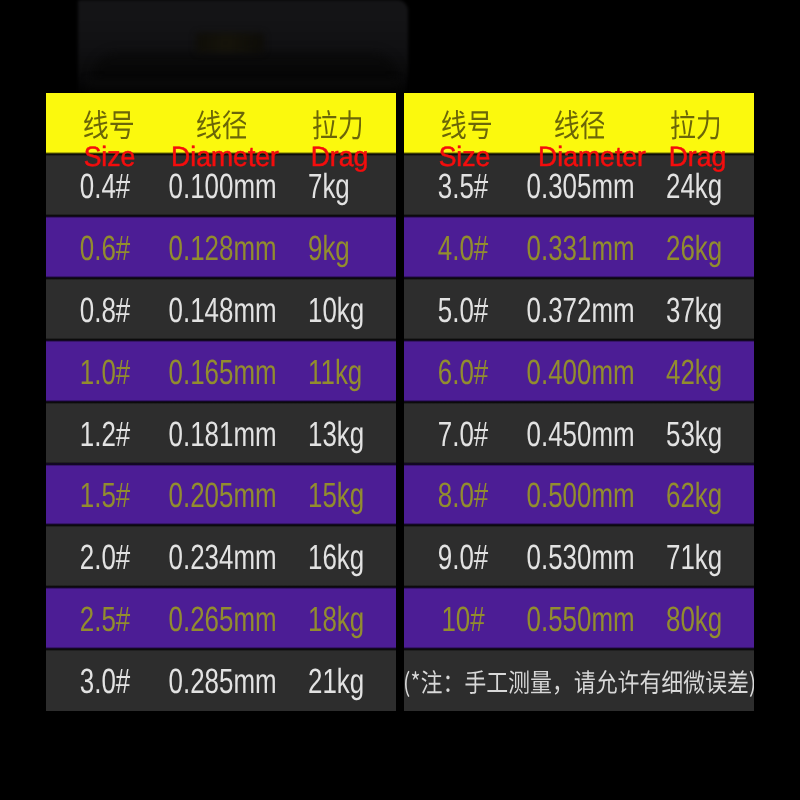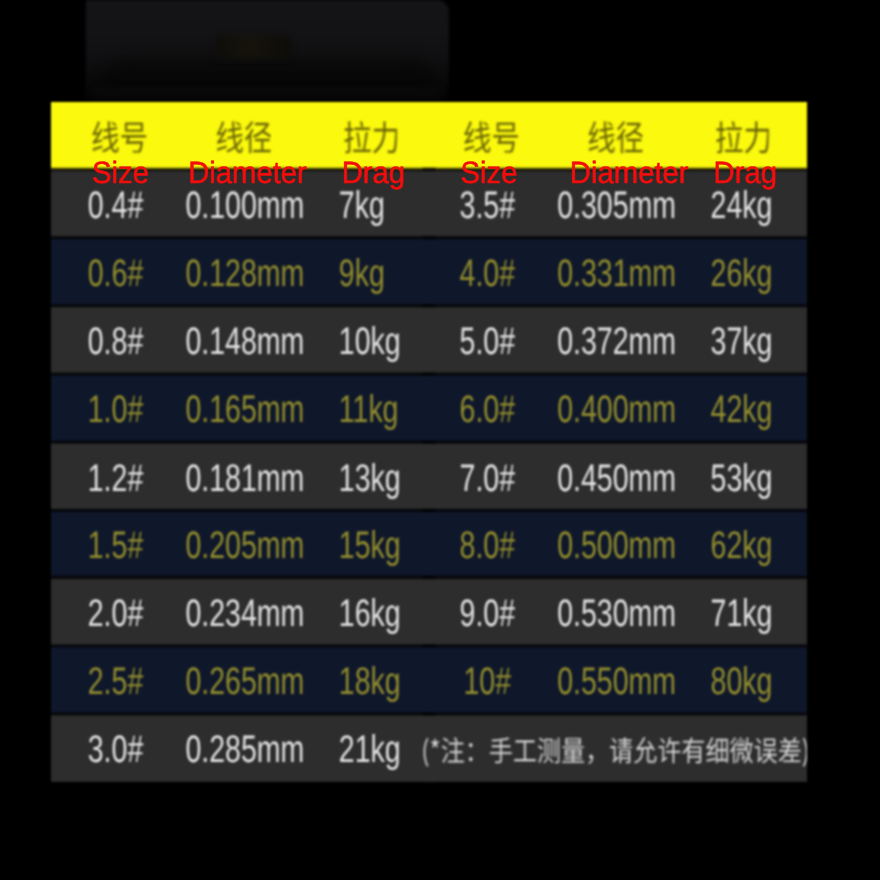--- a/index.html
+++ b/index.html
@@ -32,26 +32,26 @@
   }
   #photo-foot{
     position:absolute;left:86px;top:80px;width:314px;height:13px;
     background:linear-gradient(180deg,rgba(14,14,14,.9),rgba(2,2,2,1));
     filter:blur(3.5px);
   }
 
   
   .table{position:absolute;width:350px;box-sizing:border-box;}
   #tableL,#overL{left:46px;top:93px;}
-  #tableR,#overR{left:384px;top:93px;}
+  #tableR,#overR{left:404px;top:93px;}
 
   .hdr{position:relative;height:61px;background:#fbf90d;}
   .row{position:relative;height:61.9px;}
   .row.dark{background:#2d2d2d;padding-left:44px;}
-  .row.lite{background:#0f172a;}
+  .row.lite{background:#4c1d95;}
   .note{position:relative;height:61.9px;background:#2d2d2d;}
 
   
   .rule{position:absolute;left:0;width:350px;height:4px;z-index:4;
     background:linear-gradient(180deg,rgba(0,0,0,0) 0%,rgba(0,0,0,.55) 24%,rgba(0,0,0,.95) 50%,rgba(0,0,0,.55) 76%,rgba(0,0,0,0) 100%);}
 
   
   .cn{position:absolute;top:17.2px;display:block;z-index:3;}
   .cn svg{display:block;}
   .cn.k0{left:38.1px;}

